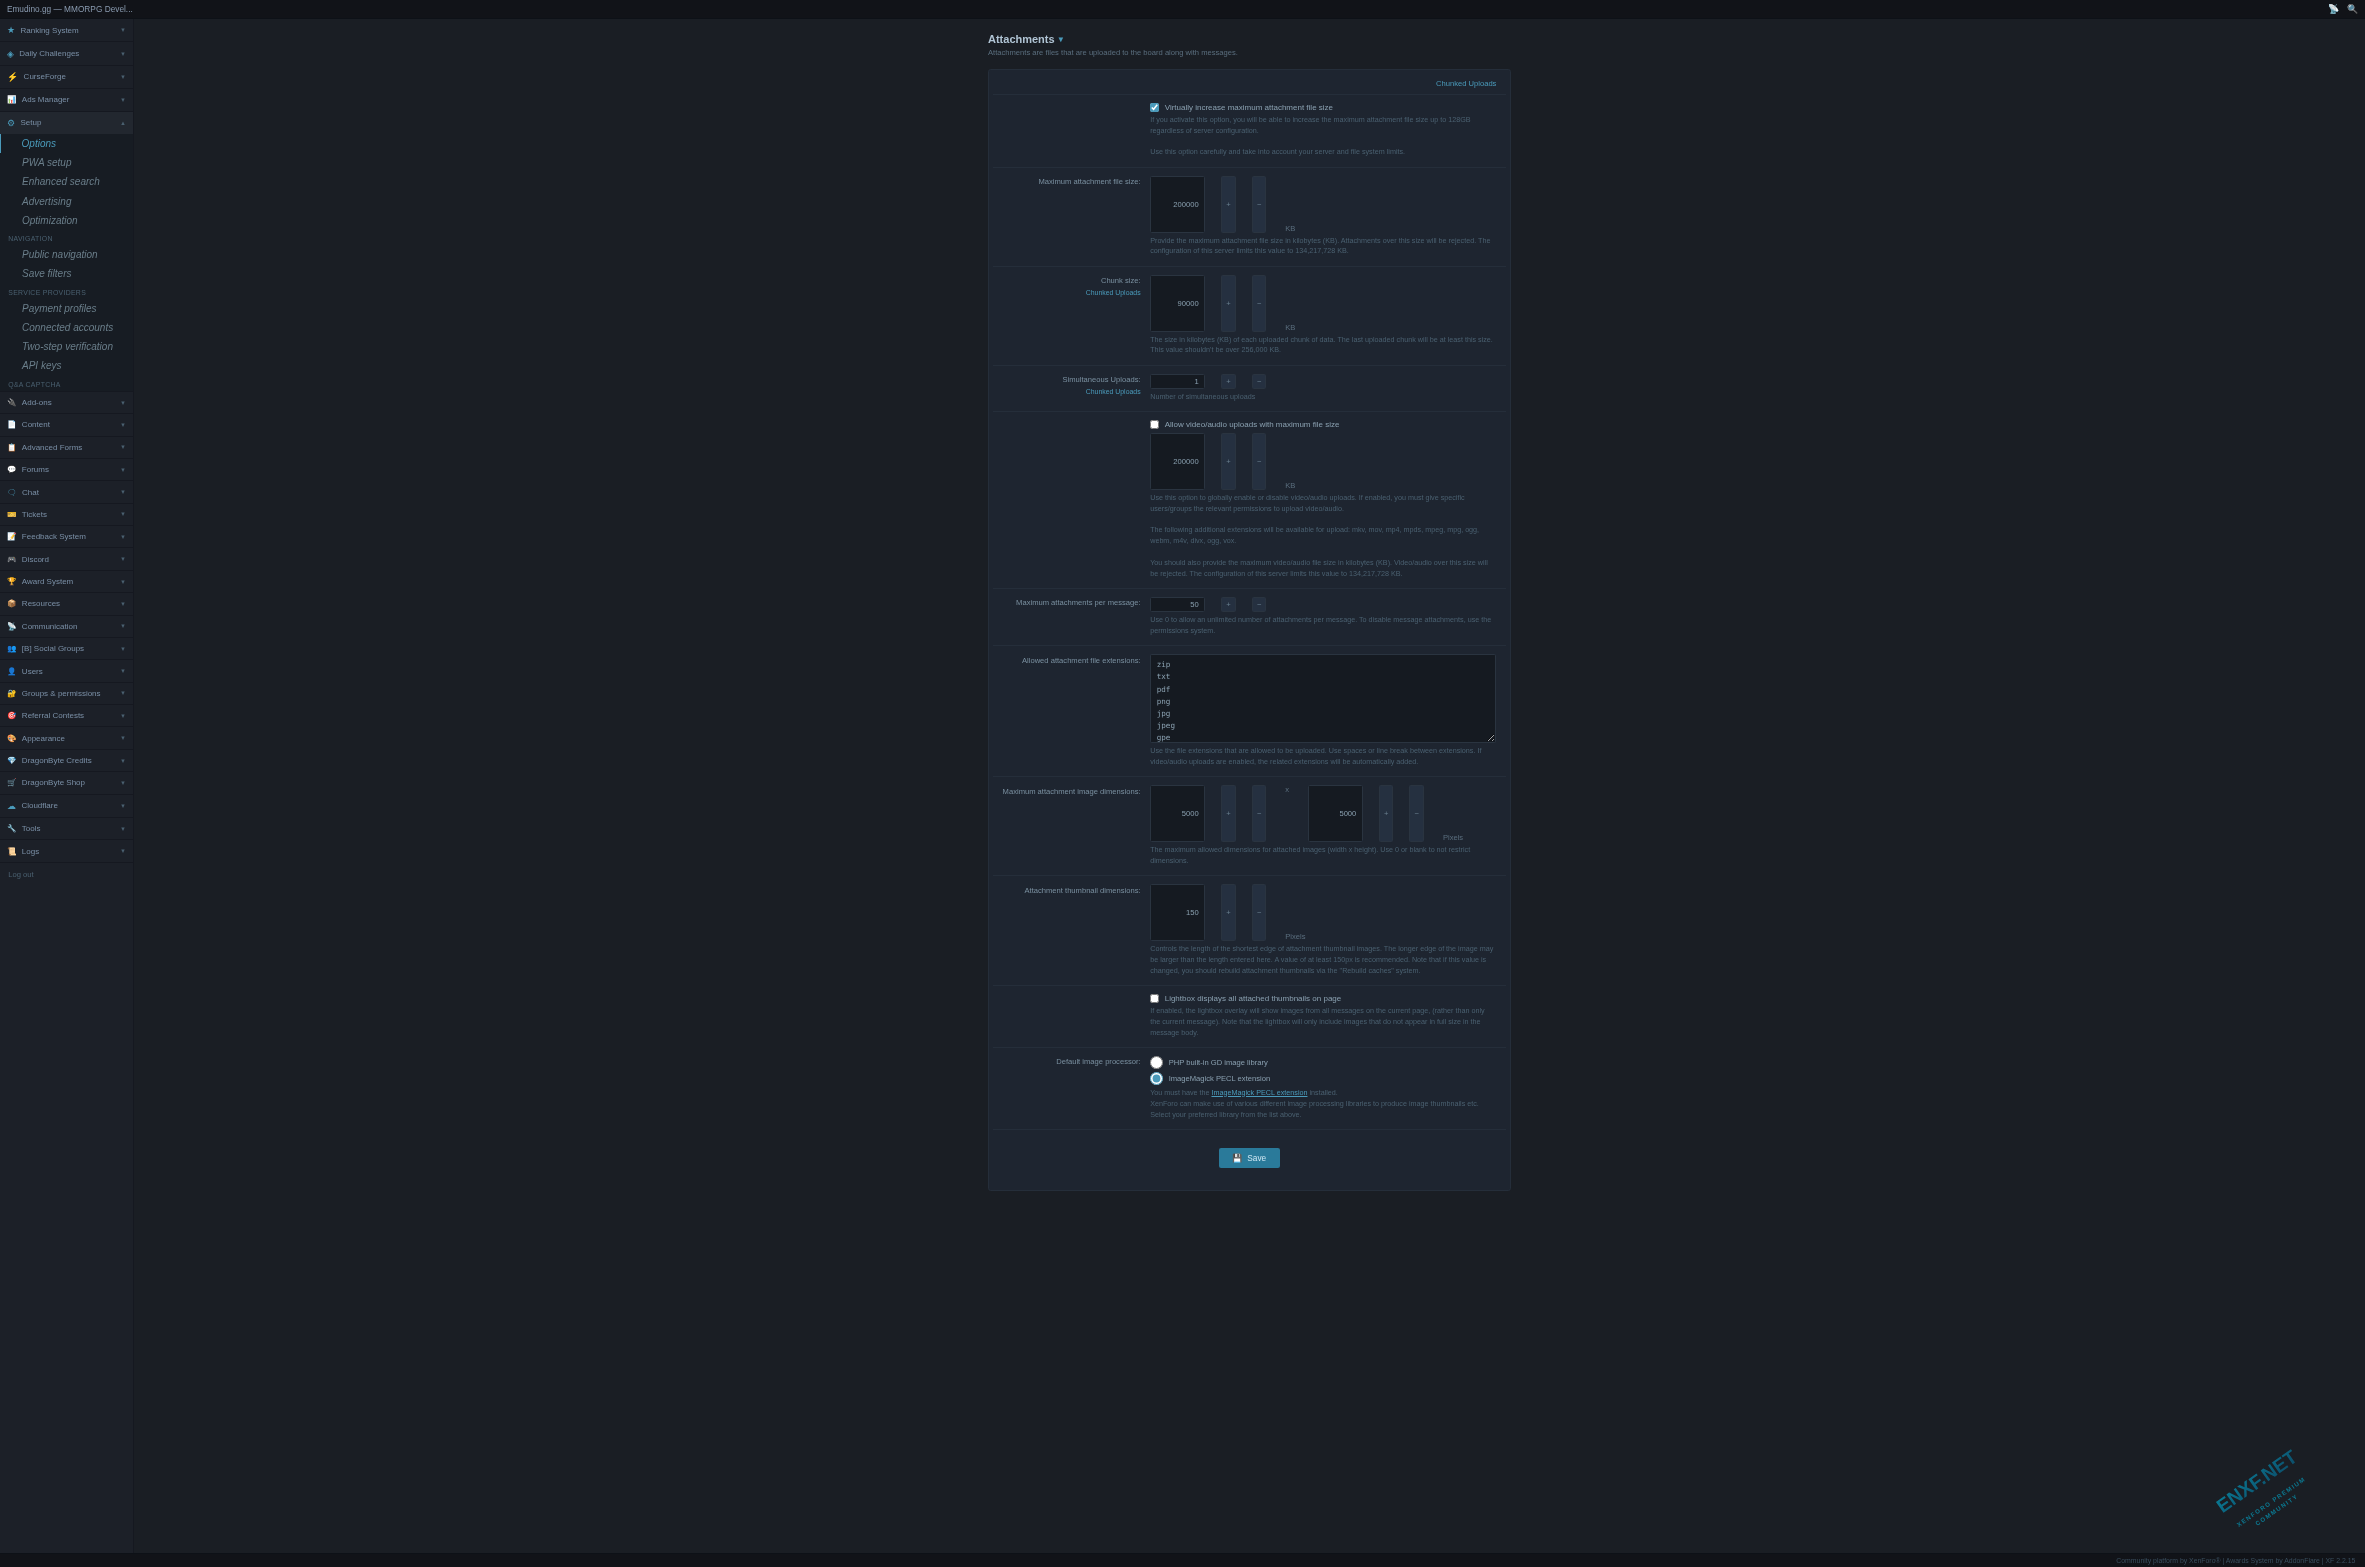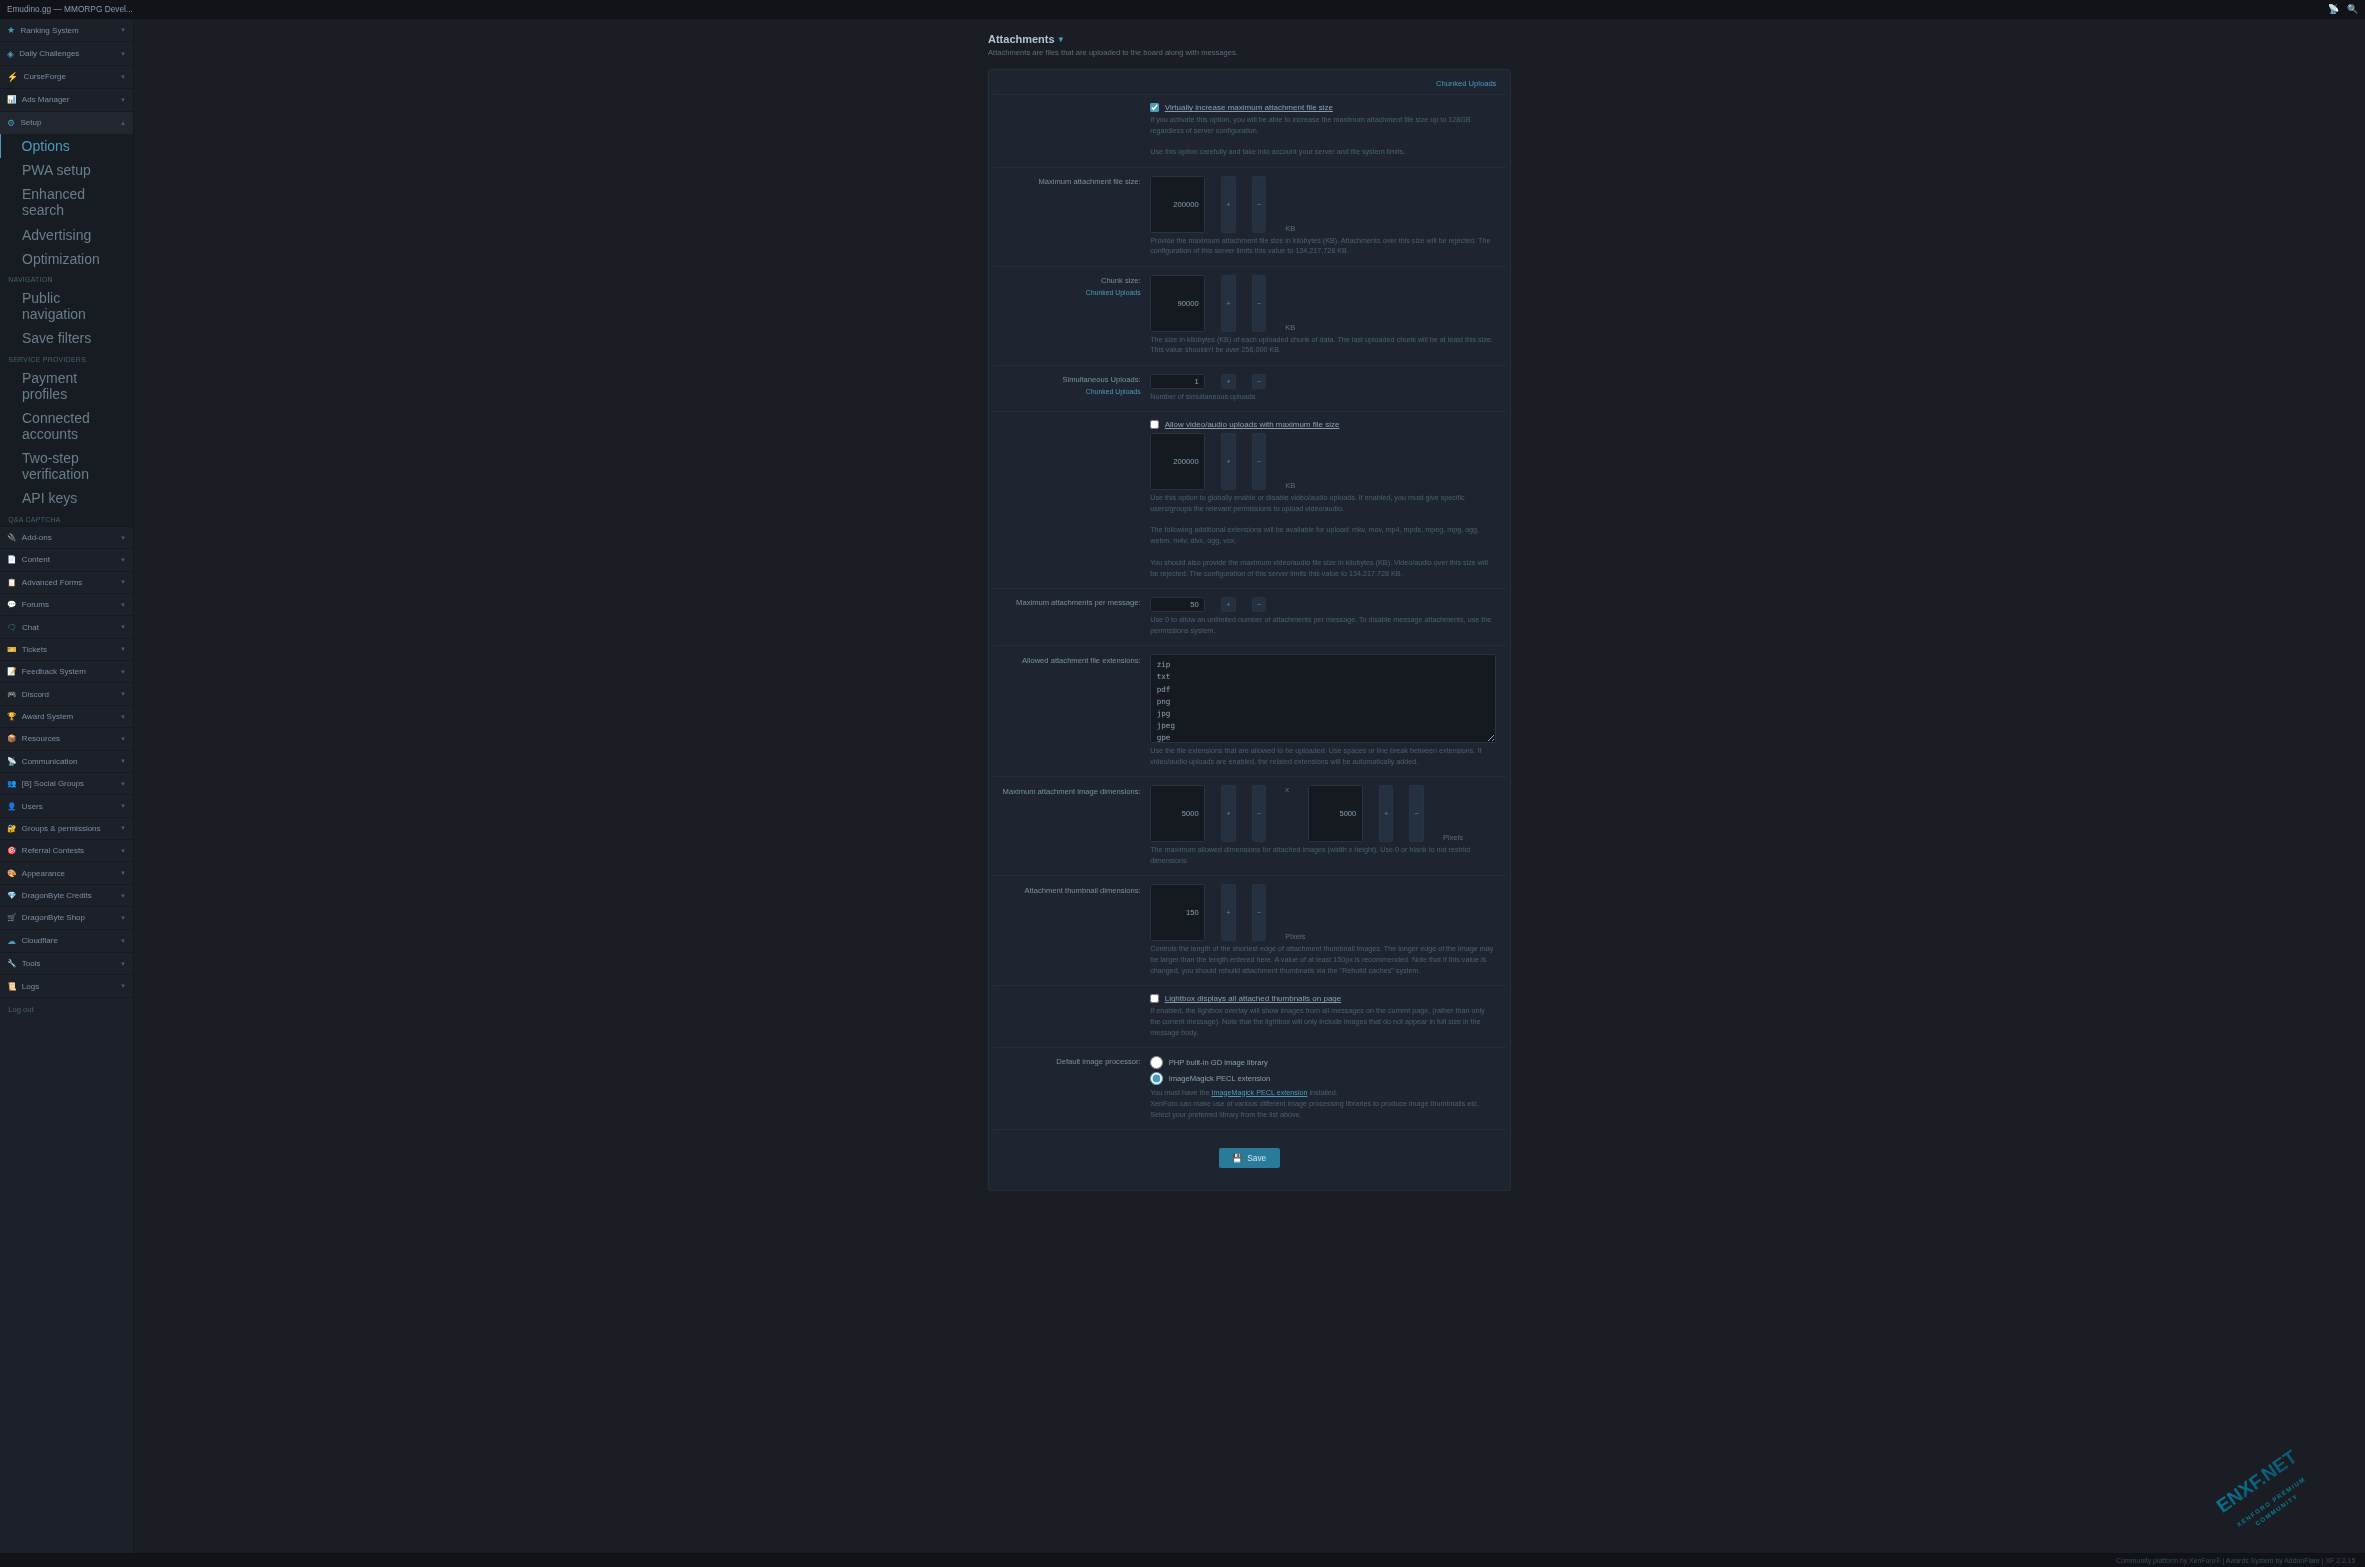--- a/index.html
+++ b/index.html
@@ -70,23 +70,24 @@
     }
     .sidebar-item .icon { font-size: 9px; color: #4a9aba; }
     .sidebar-item .chevron { font-size: 6.9px; color: #4a6070; }
     .sidebar-sub {
       background: #171c23;
     }
     .sidebar-sub-item {
       padding: 4.1px 8.3px 4.1px 22px;
       cursor: pointer;
       color: #6a7e8a;
-      font-size: 14px;
+      font-size: 10px;
       display: flex;
       align-items: center;
+      font-style: italic;
     }
     .sidebar-sub-item.active {
       color: #4a9aba;
       border-left: 1.4px solid #4a9aba;
       padding-left: 20.6px;
     }
     .sidebar-sub-section-label {
       padding: 5.5px 8.3px 2.8px 8.3px;
       font-size: 6.9px;
       color: #4a6070;
@@ -183,21 +184,20 @@
     }
     .form-content .desc a {
       color: #4a9aba;
     }
     
     .checkbox-row {
       display: flex;
       align-items: center;
       gap: 5.5px;
       margin-bottom: 2.8px;
-      text-decoration: underline;
     }
     .checkbox-row input[type="checkbox"] {
       accent-color: #4a9aba;
       width: 9px;
       height: 9px;
     }
     .checkbox-row label {
       color: #8aa0b0;
       font-size: 8px;
       cursor: pointer;

